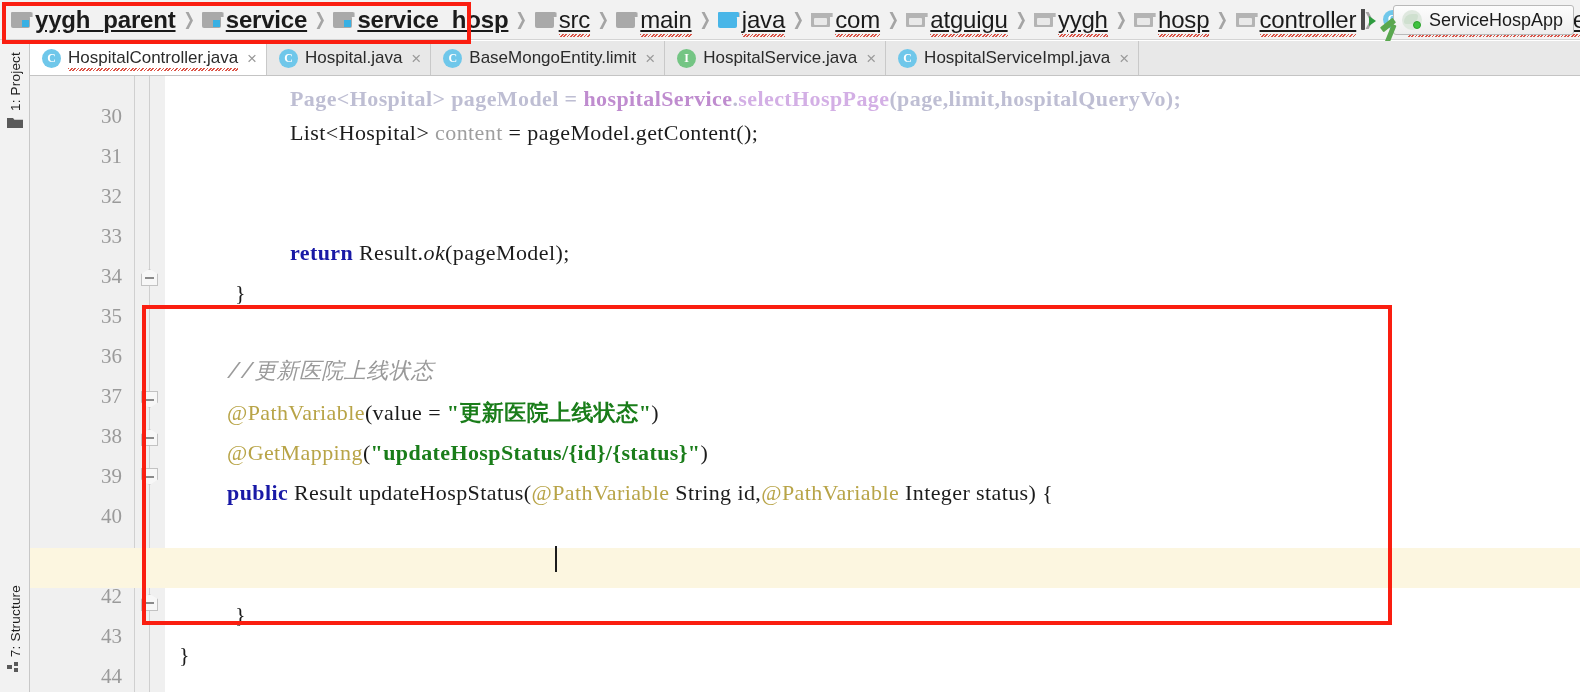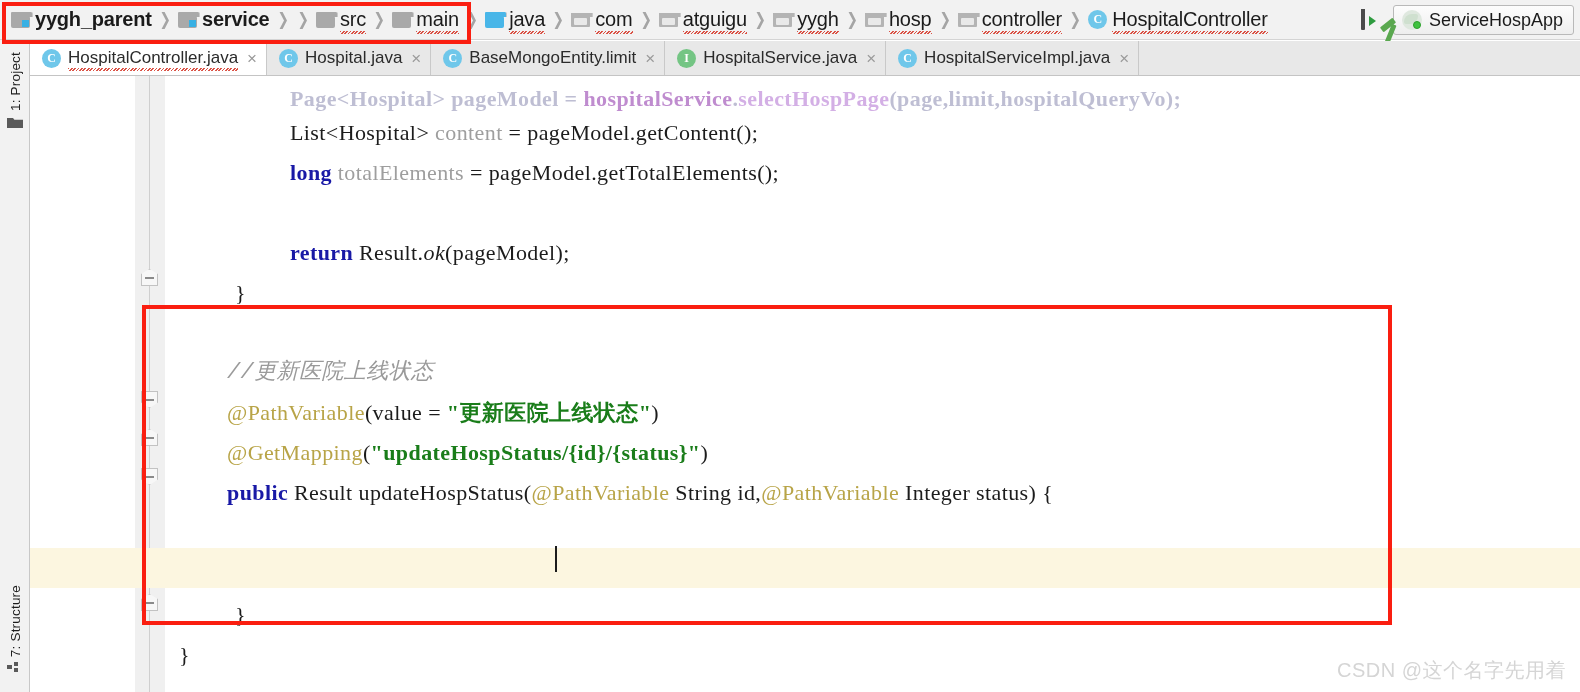--- a/index.html
+++ b/index.html
@@ -54,24 +54,25 @@
     white-space: nowrap;
     overflow: hidden;
   }
   .crumb {
     display: inline-flex; align-items: center;
     gap: 5px;
     padding: 0 3px;
     height: 34px;
   }
   .crumb-text {
-    font-size: 20px;
+    font-size: 24px;
     color: #1b1b1b;
     letter-spacing: -0.2px;
     position: relative;
+    text-decoration: underline;
   }
   .crumb.bold .crumb-text { font-weight: bold; }
   .crumb-sep {
     color: #a5a5a5;
     font-size: 17px;
     margin: 0 3px;
     transform: scaleX(0.8);
   }
   .squiggle::after {
     content: "";
@@ -354,20 +355,28 @@
       <span class="crumb-sep">❯</span>
       <span class="crumb bold">
         <span class="ico-module">
           <span class="tab"></span>
           <span class="body"></span>
           <span class="chip"></span>
         </span>
         <span class="crumb-text">service</span>
       </span>
       <span class="crumb-sep">❯</span>
+      <span class="crumb bold">
+        <span class="ico-module">
+          <span class="tab"></span>
+          <span class="body"></span>
+          <span class="chip"></span>
+        </span>
+        <span class="crumb-text">service_hosp</span>
+      </span>
       <span class="crumb-sep">❯</span>
       <span class="crumb">
         <span class="ico-folder">
           <span class="tab"></span>
           <span class="body"></span>
         </span>
         <span class="crumb-text squiggle">src</span>
       </span>
       <span class="crumb-sep">❯</span>
       <span class="crumb">
@@ -473,20 +482,37 @@
         <span class="tab-close">×</span>
       </div>
       <div class="tab">
         <span class="ico-class">C</span>
         <span class="tab-label">HospitalServiceImpl.java</span>
         <span class="tab-close">×</span>
       </div>
     </div>
 
   <div class="editor">
+    <div class="gutter" id="gutter">
+        <div class="lineno" style="top: 30px;">30</div>
+        <div class="lineno" style="top: 70px;">31</div>
+        <div class="lineno" style="top: 110px;">32</div>
+        <div class="lineno" style="top: 150px;">33</div>
+        <div class="lineno" style="top: 190px;">34</div>
+        <div class="lineno" style="top: 230px;">35</div>
+        <div class="lineno" style="top: 270px;">36</div>
+        <div class="lineno" style="top: 310px;">37</div>
+        <div class="lineno" style="top: 350px;">38</div>
+        <div class="lineno" style="top: 390px;">39</div>
+        <div class="lineno" style="top: 430px;">40</div>
+        <div class="lineno" style="top: 470px;">41</div>
+        <div class="lineno" style="top: 510px;">42</div>
+        <div class="lineno" style="top: 550px;">43</div>
+        <div class="lineno" style="top: 590px;">44</div>
+      </div>
     <div class="fold-strip">
       <div class="fold-line"></div>
       <div class="fold-marker minus" style="top:193px">
           <div class="shape"></div>
           <div class="bar"></div>
         </div>
       <div class="fold-marker end" style="top:315px">
           <div class="shape"></div>
           <div class="bar"></div>
         </div>
@@ -504,21 +530,20 @@
         </div>
     </div>
 
     <div class="codearea">
       <div class="hl-line" style="top:472px"></div>
 
       <div class="code-line faded" style="top:-6px; left:125px; font-weight:bold;">Page&lt;Hospital&gt; pageModel = <span style="color:#8c2fa8;">hospitalService</span>.<span style="color:#b06fd0;">selectHospPage</span>(page,limit,hospitalQueryVo);</div>
 
       <div class="code-line" style="top:28px; left:125px"><span class="pln">List&lt;Hospital&gt;</span> <span class="gry">content</span> = pageModel.getContent();</div>
 
-      <div class="code-line" style="top:68px; left:125px"><span class="kw">long</span> <span class="gry">totalElements</span> = pageModel.getTotalElements();</div>
 
       <div class="code-line" style="top:148px; left:125px"><span class="kw">return</span> Result.<span class="stat">ok</span>(pageModel);</div>
 
       <div class="code-line" style="top:188px; left:70px">}</div>
 
       <div class="code-line cmt" style="top:268px; left:62px">//更新医院上线状态</div>
 
       <div class="code-line" style="top:308px; left:62px"><span class="ann">@PathVariable</span>(value = <span class="str">"更新医院上线状态"</span>)</div>
 
       <div class="code-line" style="top:348px; left:62px"><span class="ann">@GetMapping</span>(<span class="str">"updateHospStatus/{id}/{status}"</span>)</div>
@@ -530,14 +555,13 @@
 
       <div class="code-line" style="top:510px; left:70px">}</div>
 
       <div class="code-line" style="top:550px; left:14px">}</div>
     </div>
   </div>
 
   <div class="redbox" style="left:2px; top:2px; width:469px; height:42px;"></div>
   <div class="redbox" style="left:142px; top:305px; width:1250px; height:320px;"></div>
 
-  <div class="watermark">CSDN @这个名字先用着</div>
 </div>
 
 </body></html>

